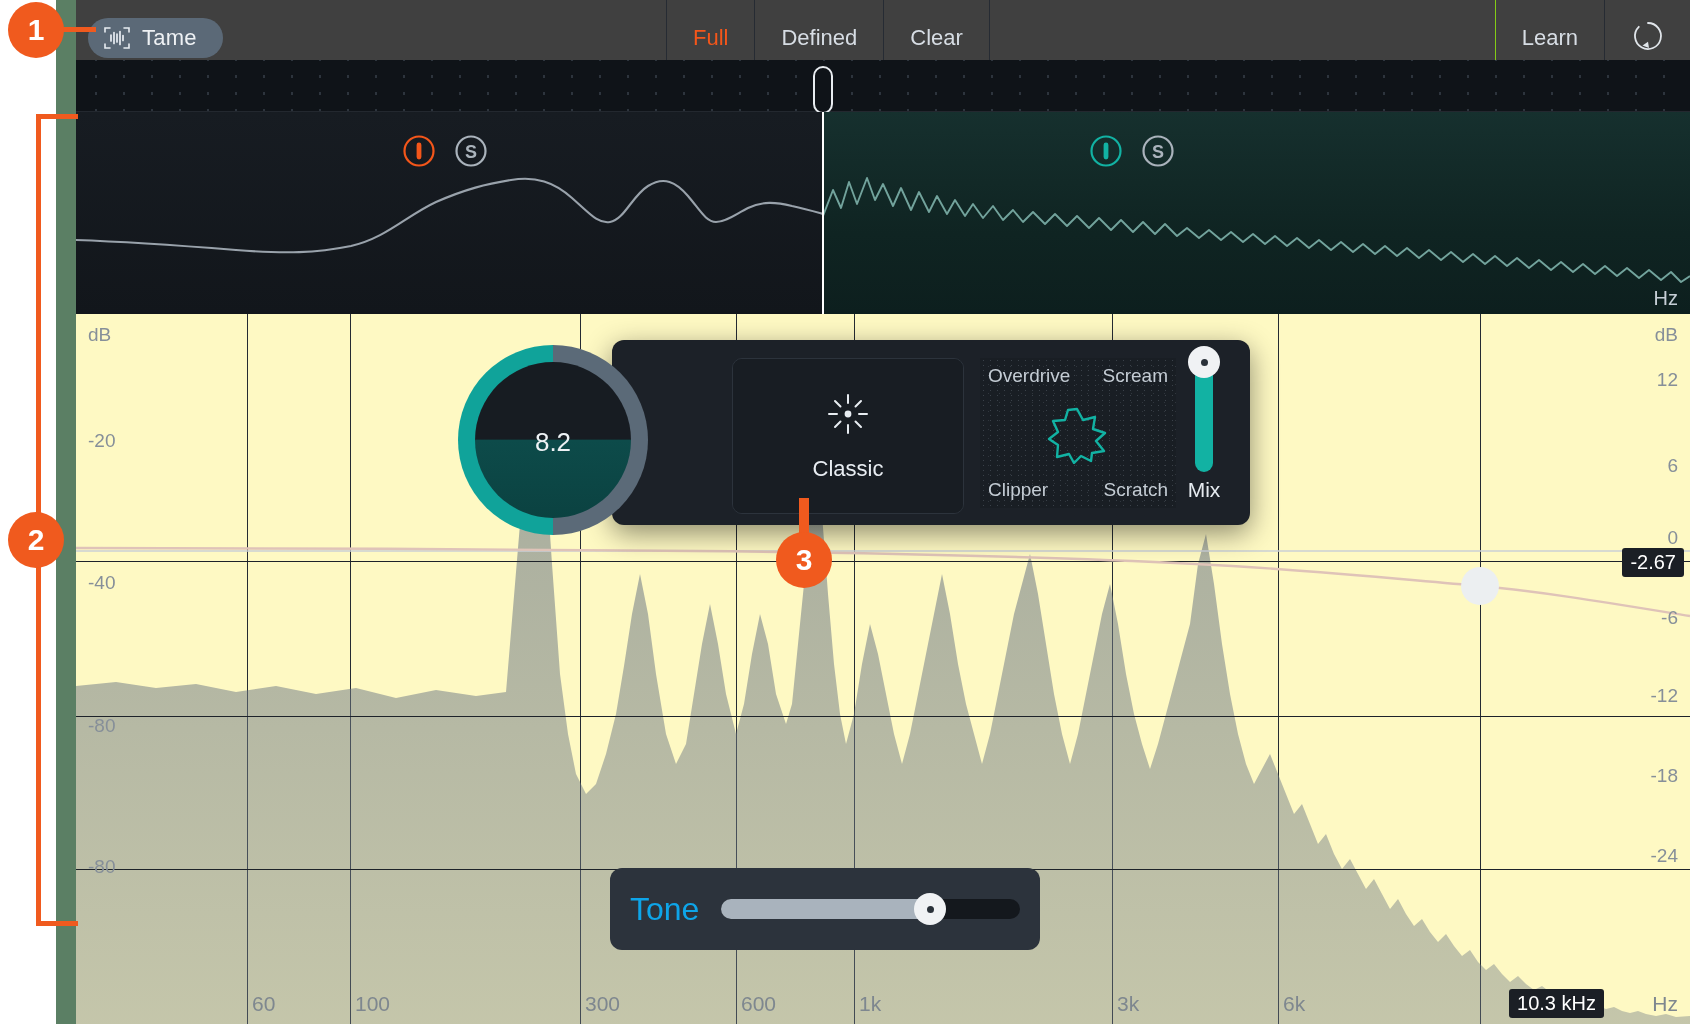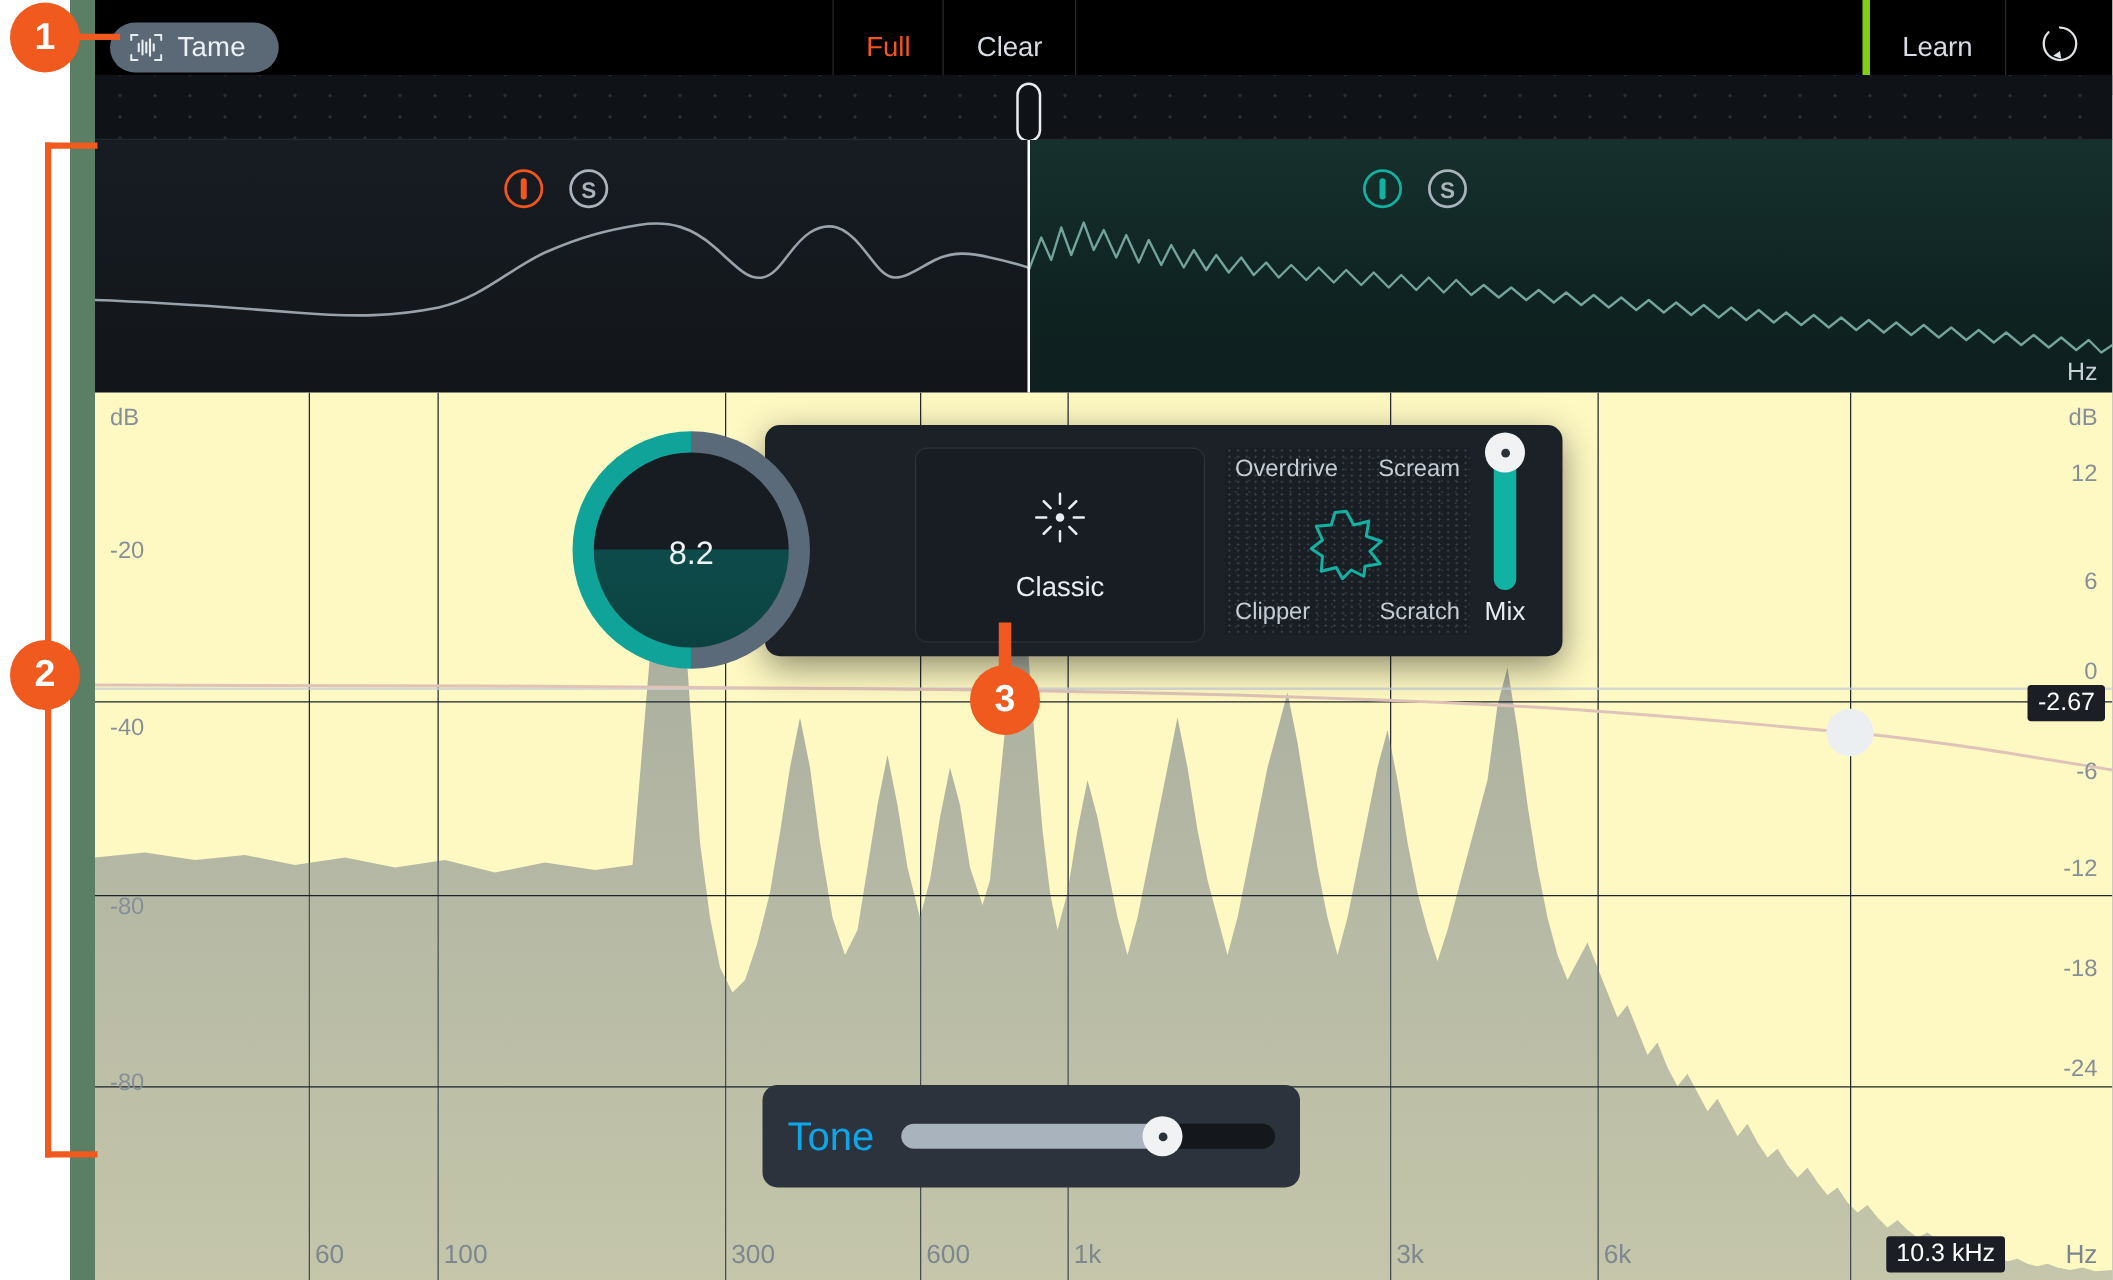--- a/index.html
+++ b/index.html
@@ -35,41 +35,41 @@
 
   
   .plugin {
     position: absolute; left: 76px; top: 0; width: 1614px; height: 1024px;
     background: #13171c; overflow: hidden;
   }
 
   
   .toolbar {
     position: absolute; left: 0; top: 0; width: 100%; height: 76px;
-    background: #000000; display: flex; align-items: stretch;
+    background: #404040; display: flex; align-items: stretch;
     border-bottom: 1px solid #262b33;
   }
   .tb-left { display: flex; align-items: center; padding-left: 12px; width: 590px; }
   .tame-pill {
     display: flex; align-items: center; gap: 12px;
     background: #5b6977; border-radius: 22px; padding: 7px 26px 7px 16px;
     cursor: pointer;
   }
   .tame-ico { width: 26px; height: 24px; display:block; }
   .tame-label { color: #eef1f4; font-size: 22px; letter-spacing: .2px; }
 
   .tb-seg { display: flex; align-items: stretch; }
   .tb-btn {
     display: flex; align-items: center; justify-content: center;
     padding: 0 26px; color: #d7dde4; font-size: 22px; cursor: pointer;
     border-left: 1px solid #262b33;
   }
   .tb-btn.active { color: #f4561a; }
   .tb-spacer { flex: 1; border-left: 1px solid #262b33; }
-  .tb-learn { border-left: 6px solid #84cc16; }
+  .tb-learn { border-left: 1px solid #84cc16; }
   .tb-reset { border-left: 1px solid #262b33; width: 86px; display:flex; align-items:center; justify-content:center; cursor:pointer;}
 
   
   .ruler {
     position: absolute; left: 0; top: 60px; width: 100%; height: 52px;
     background: #0f1318;
     background-image: radial-gradient(circle, #2d343d 1.3px, transparent 1.4px);
     background-size: 28px 17px; background-position: 6px 8px;
     border-bottom: 1px solid #23282f;
   }
@@ -227,20 +227,21 @@
                 <path d="M7 9 V15 M10 6.5 V17.5 M13 8 V16 M16 5.5 V18.5 M19 9.5 V14.5"></path>
               </g>
             </svg>
           </span>
           <span class="tame-label">Tame</span>
         </div>
       </div>
 
       <div class="tb-seg">
         <div class="tb-btn active">Full</div>
+        <div class="tb-btn">Defined</div>
         <div class="tb-btn">Clear</div>
       </div>
 
       <div class="tb-spacer"></div>
 
       <div class="tb-btn tb-learn">Learn</div>
 
       <div class="tb-reset">
         <span>
           <svg width="34" height="34" viewBox="0 0 34 34">

